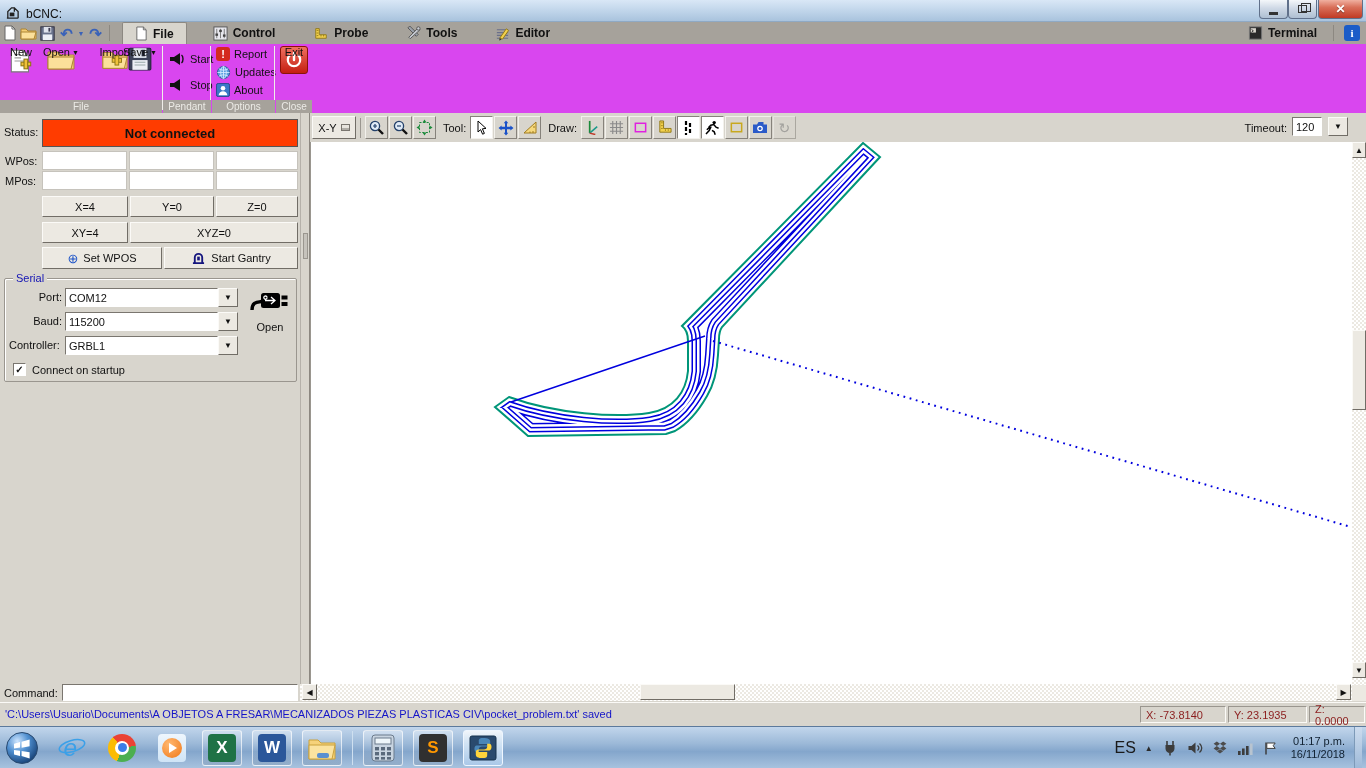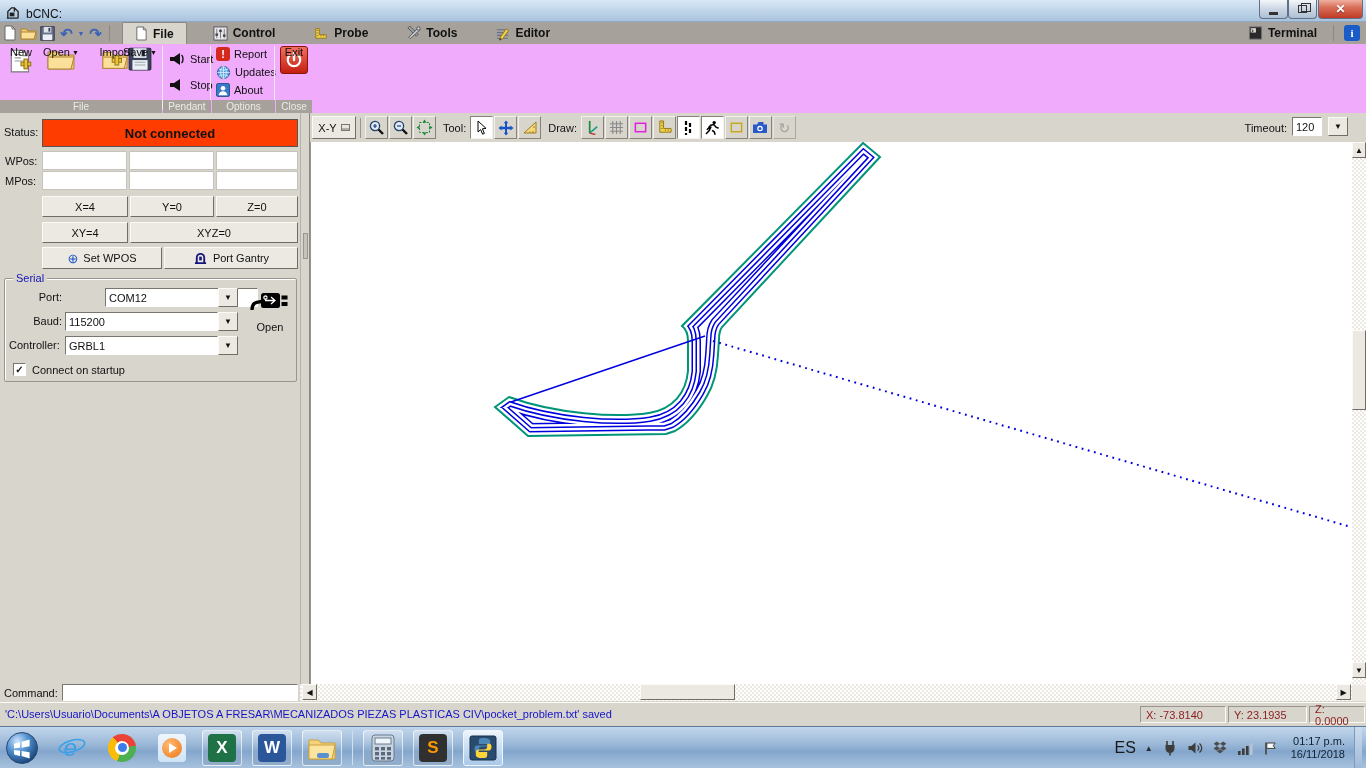--- a/index.html
+++ b/index.html
@@ -27,21 +27,21 @@
   .tabstrip{position:absolute;left:0;top:22px;width:1366px;height:22px;background:#a6a29b;display:flex;align-items:stretch;}
   .qbtn{width:19px;display:flex;align-items:center;justify-content:center;}
   .qsep{width:1px;background:#8c8881;margin:3px 4px;}
   .tab{display:flex;align-items:center;gap:5px;padding:0 12px;font-size:12px;font-weight:bold;color:#111;}
   .tab.active{background:#d8d5cd;border:1px solid #8c8881;border-bottom:none;border-radius:2px 2px 0 0;}
   .tabspacer{flex:1;}
   .undo-glyph{color:#3a62b8;font-size:15px;font-weight:bold;line-height:1;}
   .smallarrow{color:#3a62b8;font-size:7px;}
 
   
-  .ribbon{position:absolute;left:0;top:44px;width:1366px;height:69px;background:#f0abfc;}
+  .ribbon{position:absolute;left:0;top:44px;width:1366px;height:69px;background:#d946ef;}
   .rband{position:absolute;top:56px;height:13px;background:#a6a29b;color:#ecebe6;font-size:10px;
     display:flex;align-items:center;justify-content:center;}
   .rsep{position:absolute;top:2px;height:64px;width:1px;background:#b7b3ac;border-right:1px solid #f0eee9;}
   .bigbtn{position:absolute;top:2px;width:38px;height:52px;display:flex;flex-direction:column;align-items:center;justify-content:flex-start;gap:2px;font-size:11px;color:#111;}
   .bigbtn .lbl{display:flex;align-items:center;gap:2px;}
   .rowbtn{position:absolute;display:flex;align-items:center;gap:4px;font-size:11px;color:#111;height:18px;}
   .icon-tile{border-radius:3px;display:flex;align-items:center;justify-content:center;}
 
   
   .lp{position:absolute;left:0;top:113px;width:300px;height:571px;background:#d8d5cd;font-size:11px;color:#111;}
@@ -363,28 +363,28 @@
 
     <div class="b3" style="left:42px;top:134px;width:120px;height:22px;gap:5px">
       <span style="color:#1a52c8;font-size:13px">⊕</span>
       <span>Set WPOS</span>
     </div>
     <div class="b3" style="left:164px;top:134px;width:134px;height:22px;gap:5px">
       <svg width="15" height="13" viewBox="0 0 16 14">
           <path d="M2 12h12M4 12V6a4 4 0 0 1 8 0v6" fill="none" stroke="#15157e" stroke-width="2"></path>
           <rect x="6.6" y="5" width="2.8" height="4" fill="#15157e"></rect>
         </svg>
-      <span>Port Gantry</span>
+      <span>Start Gantry</span>
     </div>
 
     <div class="groupbox">
       <span class="legend">Serial</span>
 
       <span class="lbl" style="right:234px;top:12px">Port:</span>
-      <input class="entry" style="left: 60px; top: 9px; width: 153px; margin-left: 40px;" value="COM12">
+      <input class="entry" style="left: 60px; top: 9px; width: 153px;" value="COM12">
       <div class="b3 droparrow" style="left:213px;top:9px">
           <span>▼</span>
         </div>
 
       <span class="lbl" style="right:234px;top:36px">Baud:</span>
       <input class="entry" style="left: 60px; top: 33px; width: 153px;" value="115200">
       <div class="b3 droparrow" style="left:213px;top:33px">
           <span>▼</span>
         </div>
 

